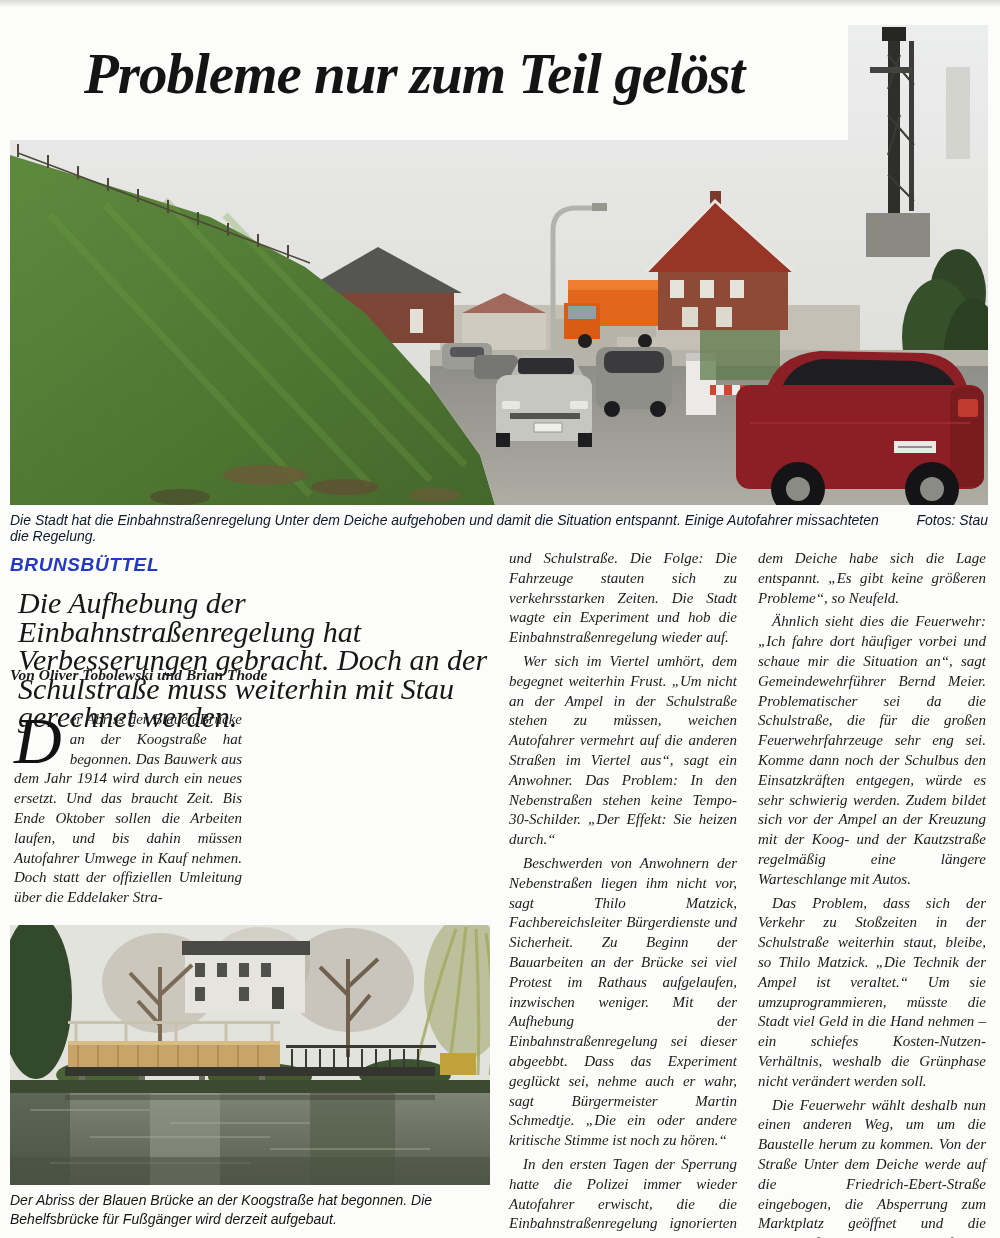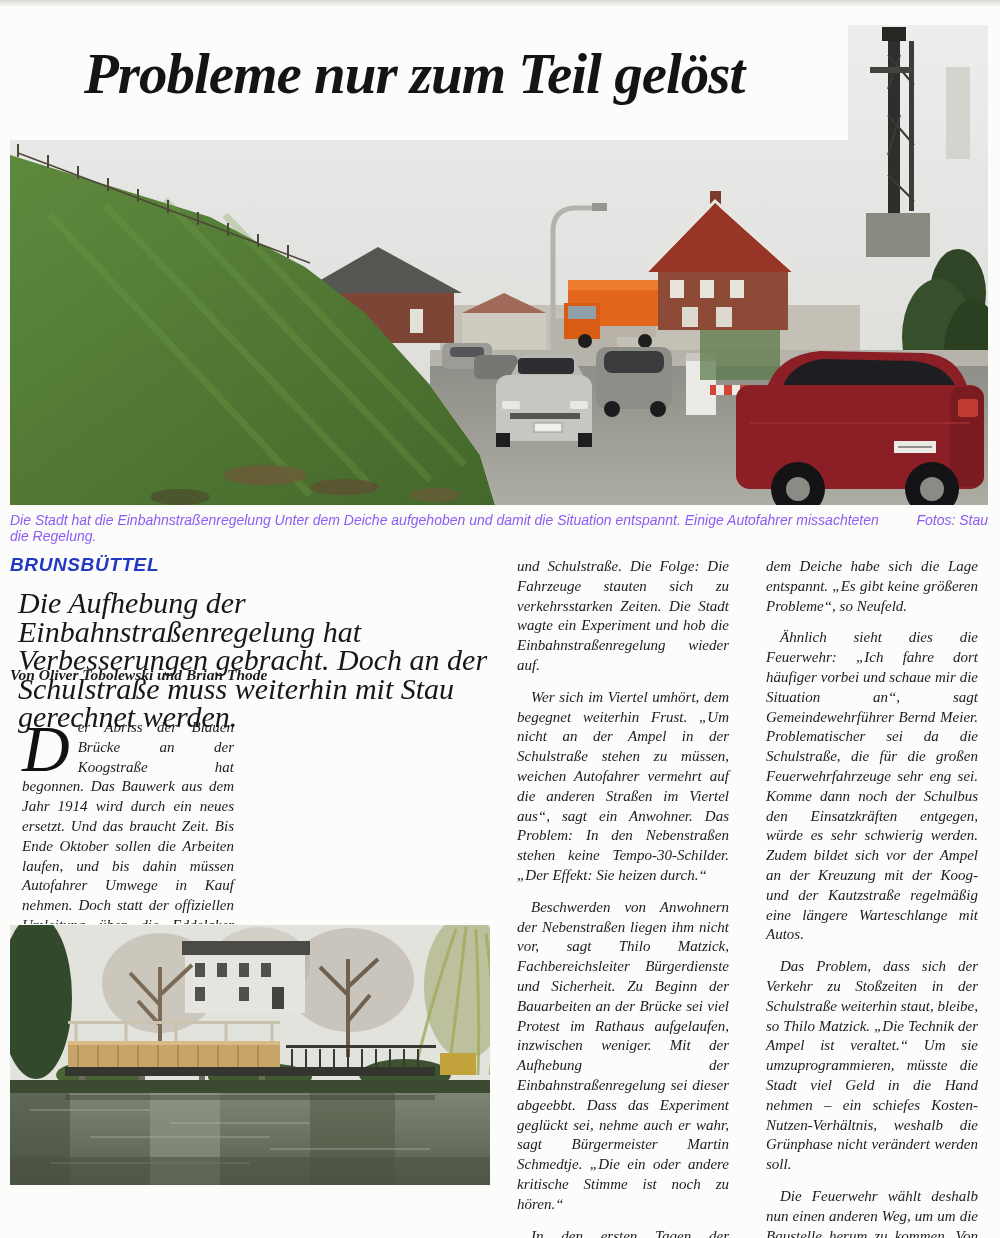--- a/index.html
+++ b/index.html
@@ -6,30 +6,30 @@
   .page{position:relative;width:1000px;height:1238px;background:#fcfcfa;
         font-family:"Liberation Serif",serif;color:#1b1b1b;overflow:hidden;font-style:italic;}
   .scan-edge{position:absolute;top:0;left:0;width:100%;height:7px;
         background:linear-gradient(#bcbcb8,#f7f7f4);opacity:.55;}
   .headline{position:absolute;left:84px;top:44px;margin:0;font-size:57px;line-height:1.05;
         font-weight:700;letter-spacing:-1px;color:#141414;white-space:nowrap;}
   .photo-main{position:absolute;left:10px;top:25px;width:978px;height:480px;}
   .photo-main svg,.photo-bridge svg{display:block;width:100%;height:100%;}
   .caption-row{position:absolute;left:10px;top:512px;width:978px;display:flex;
         justify-content:space-between;align-items:flex-start;
-        font-family:"Liberation Sans",sans-serif;font-size:14px;color:#8b5cf6;}
+        font-family:"Liberation Sans",sans-serif;font-size:14px;color:#0f172a;}
   .credit{white-space:nowrap;margin-left:26px;}
   .kicker{position:absolute;left:10px;top:554px;font-family:"Liberation Sans",sans-serif;
         font-weight:bold;font-size:19px;letter-spacing:.6px;text-align:right;}
   .lede{position:absolute;left:10px;top:581px;width:500px;margin:8px;
         font-size:30px;line-height:28.5px;color:#171717;}
   .byline{position:absolute;left:10px;top:666px;margin:0;font-size:15.5px;font-weight:bold;}
   .bcol{position:absolute;width:236px;font-size:15px;line-height:19.8px;
         text-align:justify;overflow:hidden;hyphens:auto;}
-  .bcol p{margin:12px;}
+  .bcol p{margin:4px;}
   .bcol p.ind{text-indent:14px;}
   #col1{left:10px;top:706px;height:218px;}
   #col2{left:258px;top:706px;height:218px;}
   #col3{left:505px;top:545px;height:694px;}
   #col4{left:754px;top:545px;height:694px;}
   .dropcap{float:left;font-size:66px;line-height:53px;padding:4px 8px 0 0;color:#111;}
   .photo-bridge{position:absolute;left:10px;top:925px;width:480px;height:260px;}
   .caption2{position:absolute;left:10px;top:1191px;width:488px;margin:0;
         font-family:"Liberation Sans",sans-serif;font-size:14px;line-height:19px;color:#151515;}
 </style>
@@ -248,13 +248,14 @@
       <rect x="0" y="168" width="480" height="92" fill="url(#waterg)"></rect>
       <rect x="140" y="168" width="70" height="92" fill="#9aa08e" opacity=".5"></rect>
       <rect x="0" y="168" width="60" height="92" fill="#3f4a38" opacity=".5"></rect>
       <rect x="300" y="168" width="85" height="92" fill="#49523f" opacity=".45"></rect>
       <rect x="55" y="170" width="370" height="5" fill="#3a3a33" opacity=".4"></rect>
       <path d="M20,185 h120 M160,198 h140 M80,212 h180 M260,224 h160 M40,238 h200" stroke="#aeb3a2" stroke-width="1.5" opacity=".5" fill="none"></path>
       <rect x="0" y="232" width="480" height="28" fill="#49513f" opacity=".55"></rect>
     </svg>
   </div>
 
+  <p class="caption2">Der Abriss der Blauen Brücke an der Koogstraße hat begonnen. Die Behelfsbrücke für Fußgänger wird derzeit aufgebaut.</p>
 </div>
 
 </body></html>

